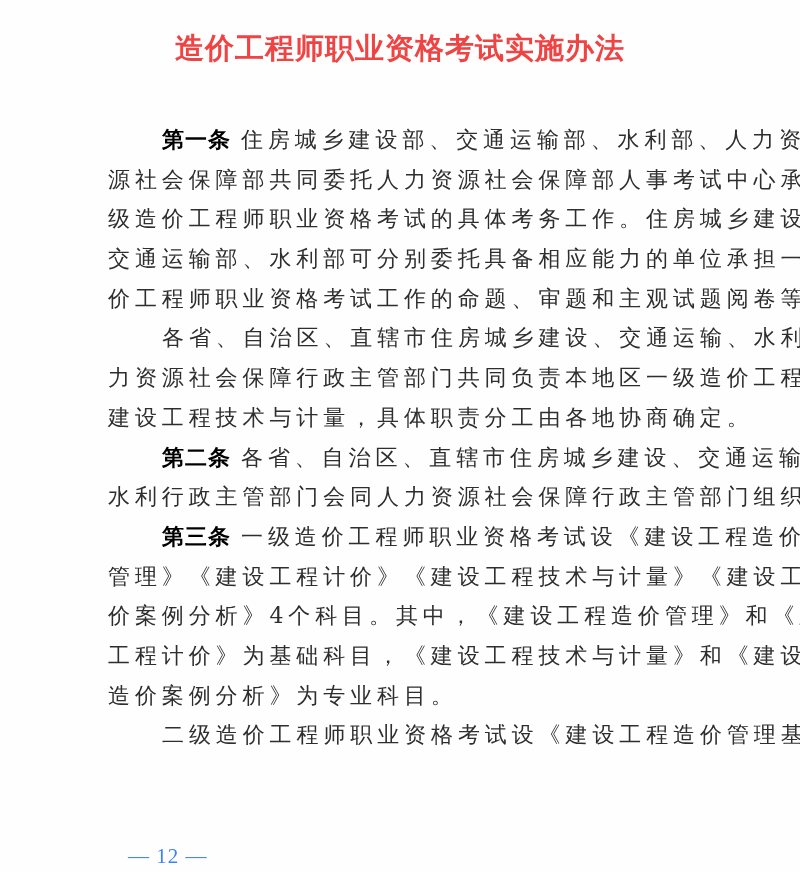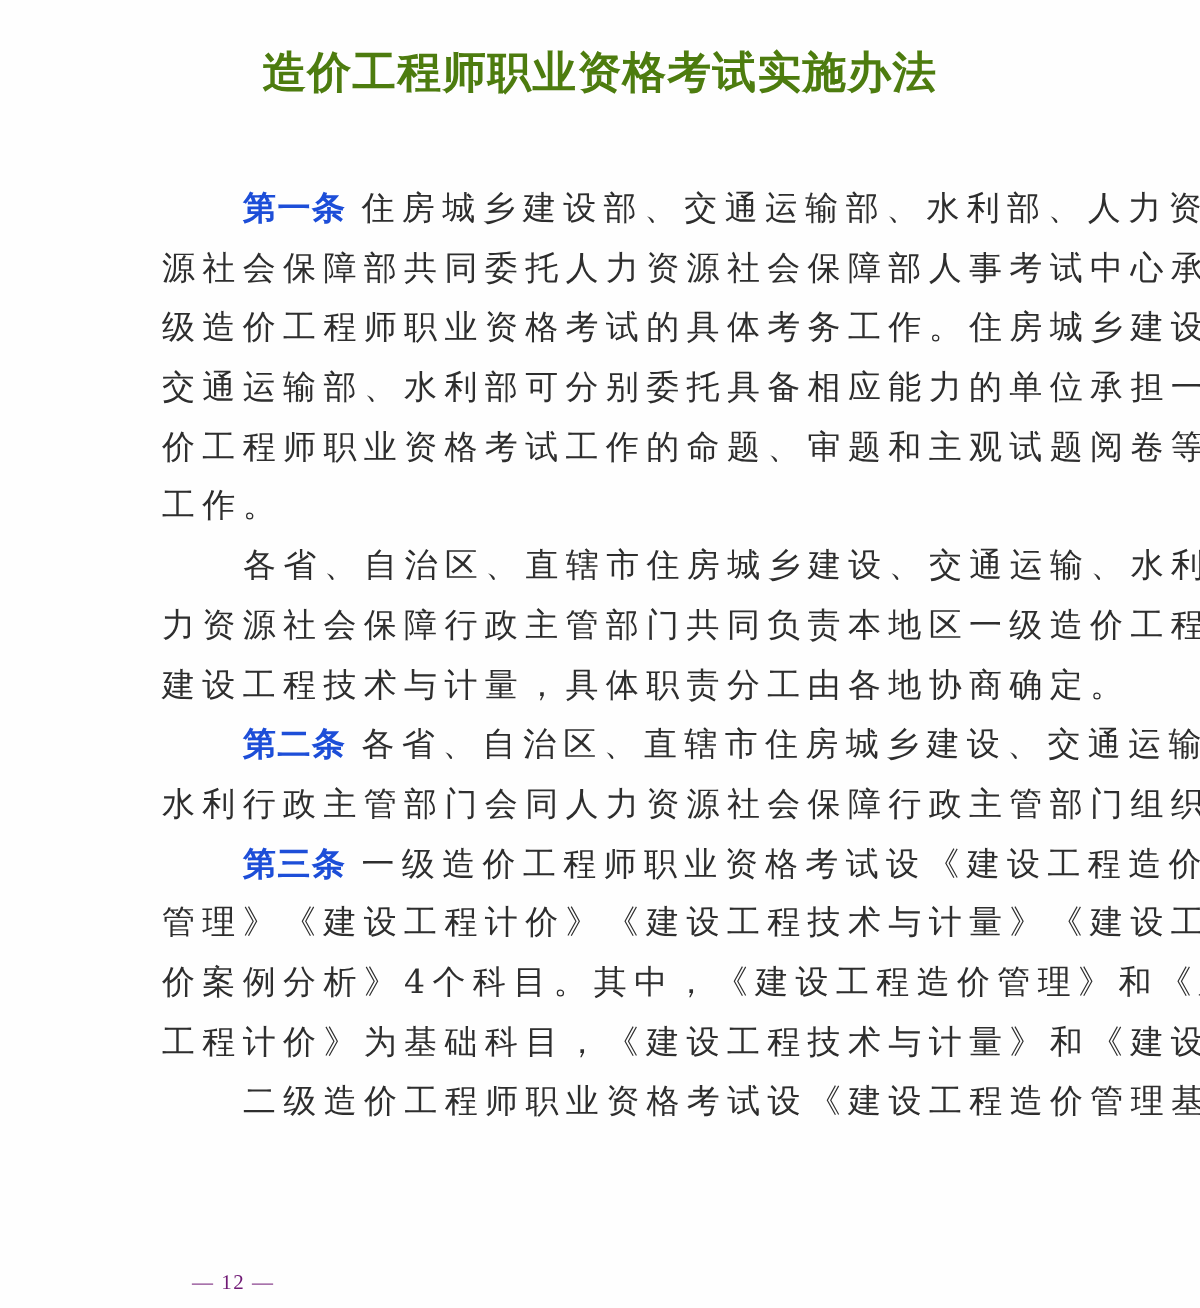--- a/index.html
+++ b/index.html
@@ -25,21 +25,21 @@
   .doc-title {
     position: absolute;
     top: 26px;
     left: 0;
     width: 800px;
     text-align: center;
     font-family: "DejaVu Sans", "Liberation Sans", sans-serif;
     font-weight: bold;
     font-size: 29px;
     letter-spacing: 1px;
-    color: #4d7c0f;
+    color: #ef4444;
     line-height: 44px;
   }
   .body-text {
     position: absolute;
     left: 108px;
     top: 120px;
     width: 600px;
   }
   .line {
     height: 39.7px;
@@ -49,60 +49,60 @@
     letter-spacing: 4.9px;
     color: #2e2e2e;
   }
   .line.indent {
     padding-left: 54px;
   }
   .article-label {
     font-family: "DejaVu Sans", "Liberation Sans", sans-serif;
     font-weight: bold;
     letter-spacing: 1px;
-    color: #1d4ed8;
+    color: #000000;
     margin-right: 10px;
   }
   .page-number {
     position: absolute;
     left: 128px;
     top: 842px;
     font-family: "Liberation Serif", "DejaVu Serif", serif;
-    font-size: 14px;
-    color: #701a75;
+    font-size: 21px;
+    color: #3b82f6;
     line-height: 28px;
     letter-spacing: 1px;
   }
 </style>
 </head>
 <body>
 
 <div class="page">
 
   <div class="doc-title">造价工程师职业资格考试实施办法</div>
 
   <div class="body-text">
 
     <div class="line indent"><span class="article-label">第一条</span><span>住房城乡建设部、交通运输部、水利部、人力资</span></div>
     <div class="line">源社会保障部共同委托人力资源社会保障部人事考试中心承担一</div>
     <div class="line">级造价工程师职业资格考试的具体考务工作。住房城乡建设部、</div>
     <div class="line">交通运输部、水利部可分别委托具备相应能力的单位承担一级造</div>
     <div class="line">价工程师职业资格考试工作的命题、审题和主观试题阅卷等具体</div>
-    <div class="line">工作。</div>
 
     <div class="line indent">各省、自治区、直辖市住房城乡建设、交通运输、水利、人</div>
     <div class="line">力资源社会保障行政主管部门共同负责本地区一级造价工程师职</div>
     <div class="line">建设工程技术与计量，具体职责分工由各地协商确定。</div>
 
     <div class="line indent"><span class="article-label">第二条</span><span>各省、自治区、直辖市住房城乡建设、交通运输、</span></div>
     <div class="line">水利行政主管部门会同人力资源社会保障行政主管部门组织实施</div>
 
     <div class="line indent"><span class="article-label">第三条</span><span>一级造价工程师职业资格考试设《建设工程造价</span></div>
     <div class="line">管理》《建设工程计价》《建设工程技术与计量》《建设工程造</div>
     <div class="line">价案例分析》4个科目。其中，《建设工程造价管理》和《建设</div>
     <div class="line">工程计价》为基础科目，《建设工程技术与计量》和《建设工程</div>
+    <div class="line">造价案例分析》为专业科目。</div>
 
     <div class="line indent">二级造价工程师职业资格考试设《建设工程造价管理基础</div>
   </div>
 
   <div class="page-number">— 12 —</div>
 
 </div>
 
 </body></html>

